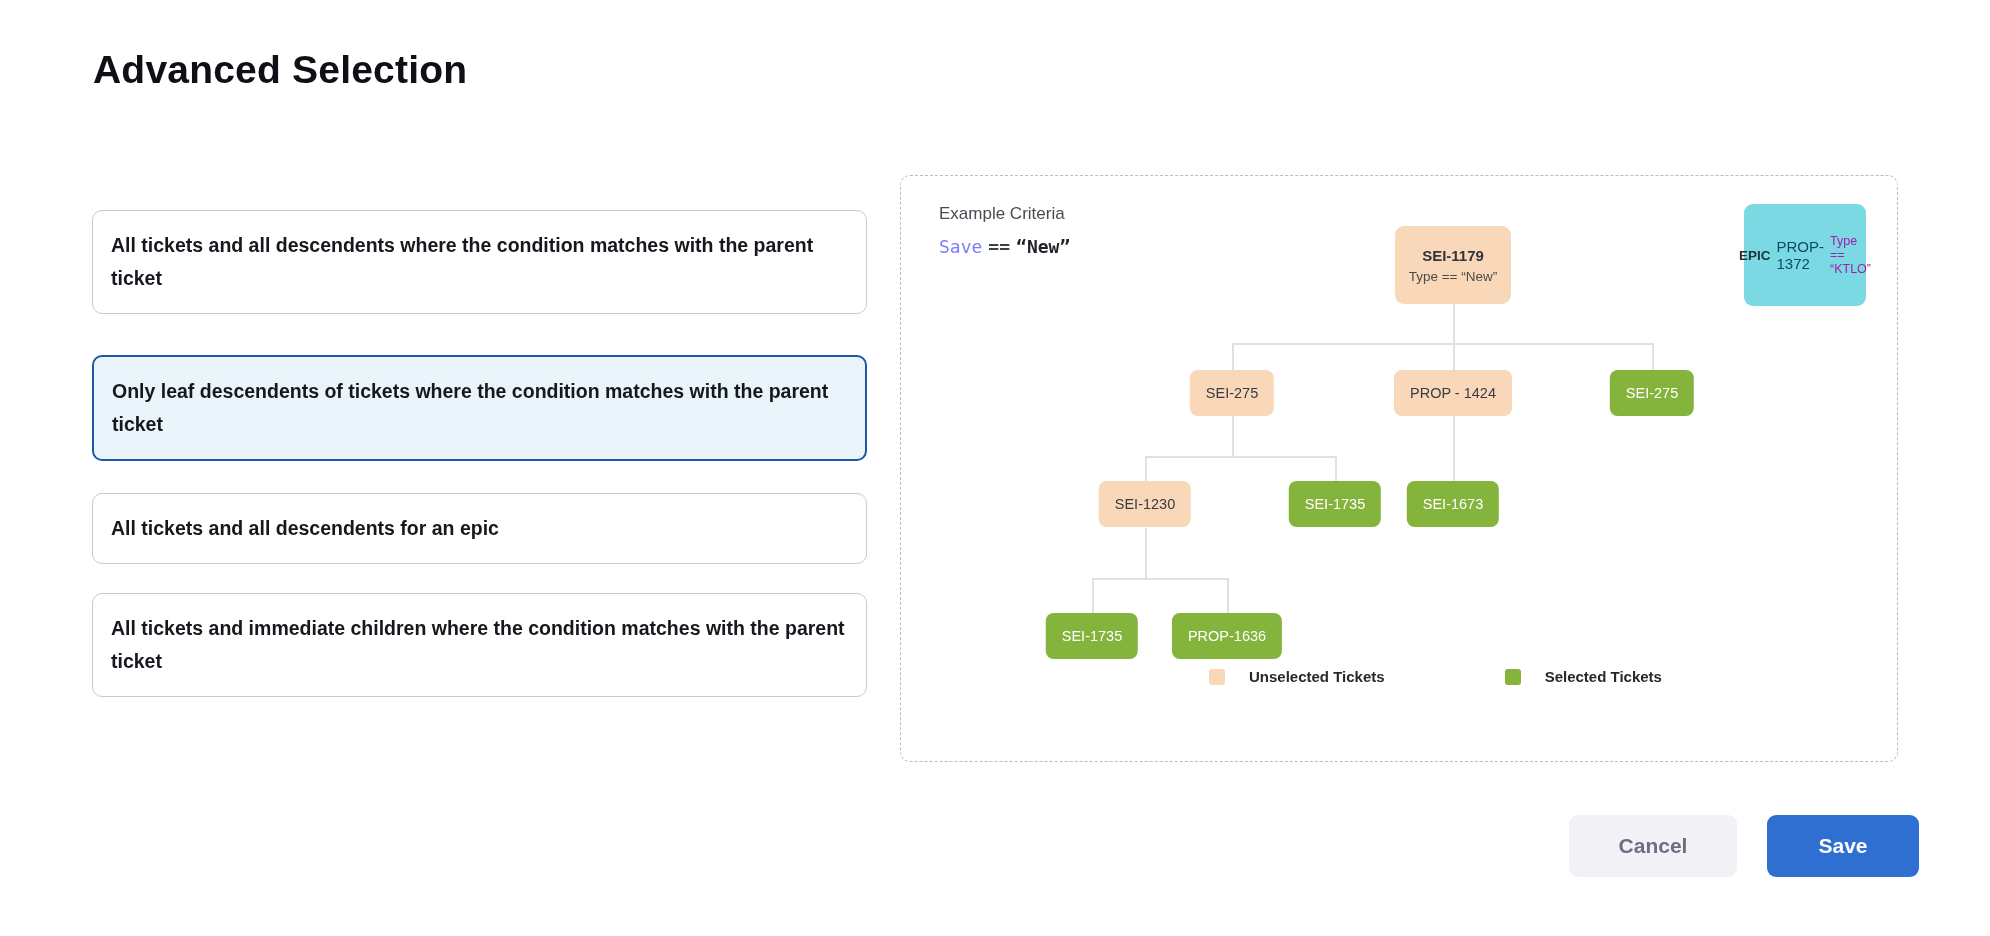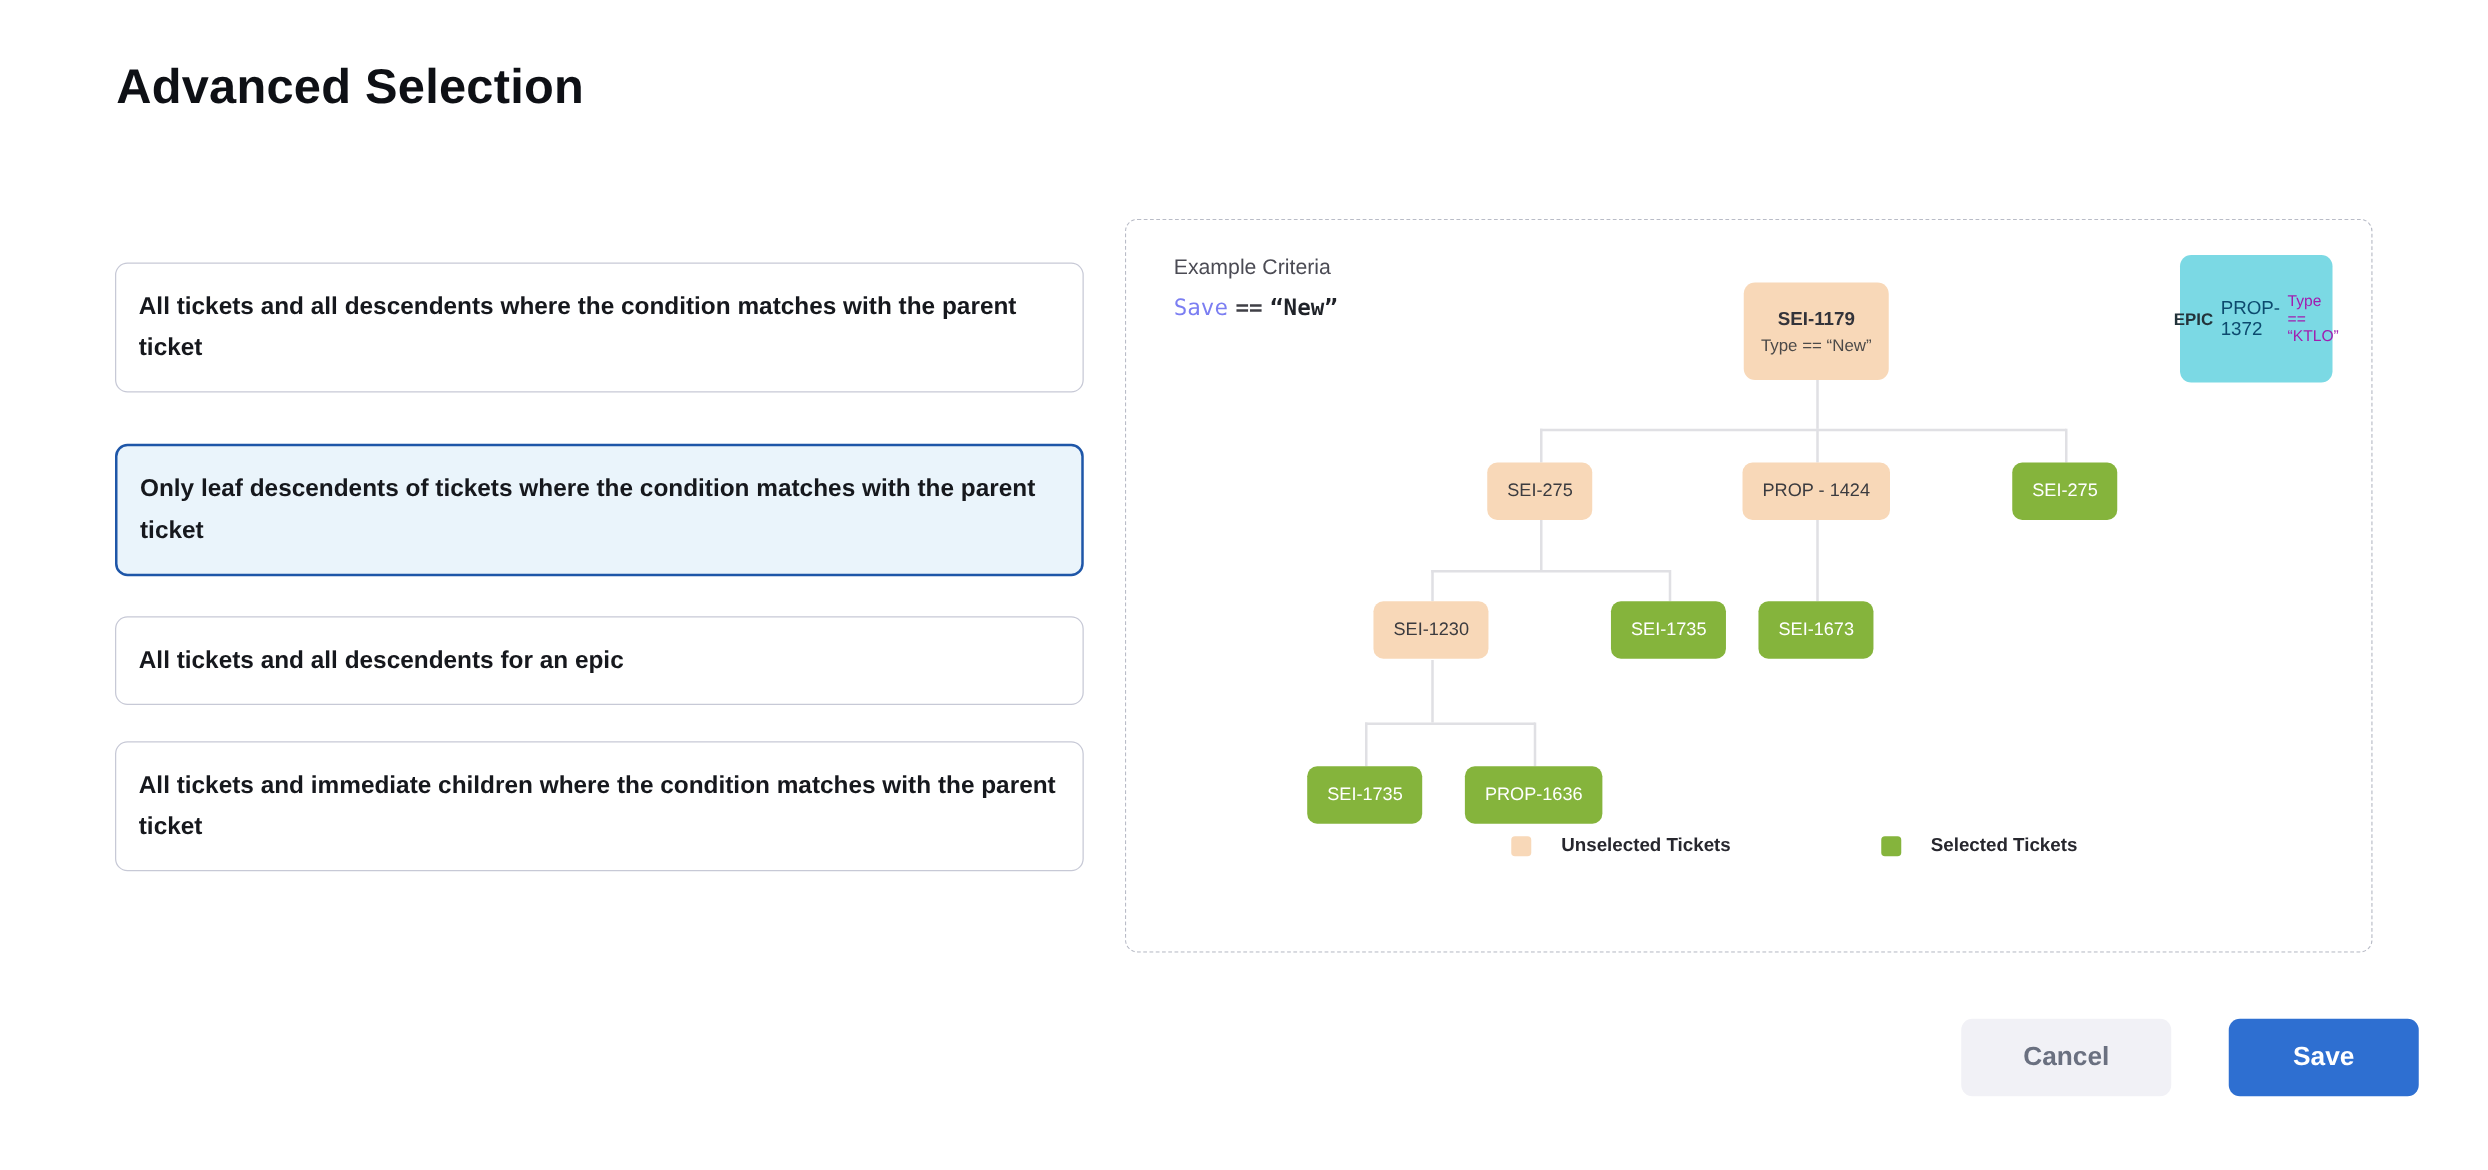--- a/index.html
+++ b/index.html
@@ -68,21 +68,21 @@
   
   .legend{
     position:absolute;left:308px;top:492px;display:flex;align-items:center;gap:24px;
   }
   .legend-swatch{width:16px;height:16px;border-radius:3px;flex:0 0 auto;}
   .legend-swatch.peach{background:#f8d8b8;}
   .legend-swatch.green{background:#85b43c;}
   .legend-label{font-size:15px;font-weight:700;color:#27272e;margin-right:96px;}
   .legend-label.last{margin-right:0;}
   
-  .footer-btns{position:absolute;top:815px;left:1569px;display:flex;gap:46px;}
+  .footer-btns{position:absolute;top:815px;left:1569px;display:flex;gap:30px;}
   .btn{
     height:62px;border:none;border-radius:9px;font-family:"Liberation Sans",sans-serif;
     font-size:21px;font-weight:700;cursor:pointer;display:flex;align-items:center;justify-content:center;
   }
   .btn-cancel{width:168px;background:#f1f1f6;color:#6a7080;}
   .btn-save{width:152px;background:#2e6fd1;color:#ffffff;}
 </style>
 </head>
 <body>
 

